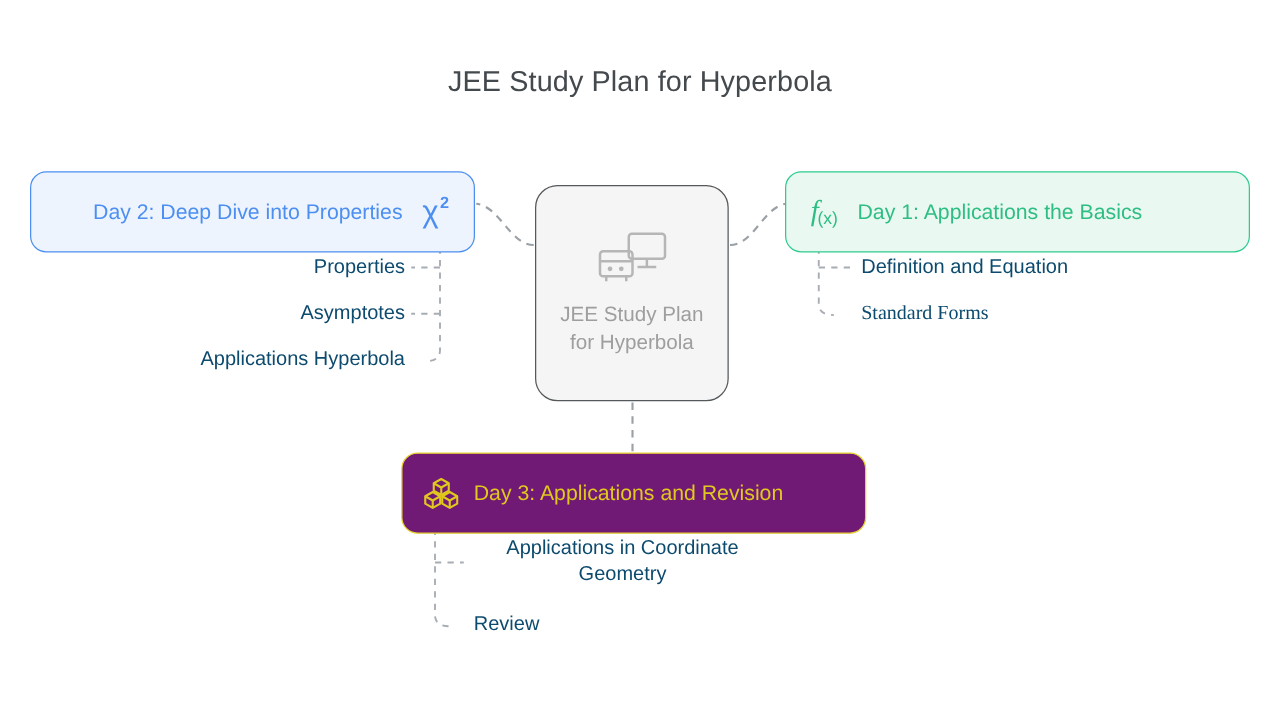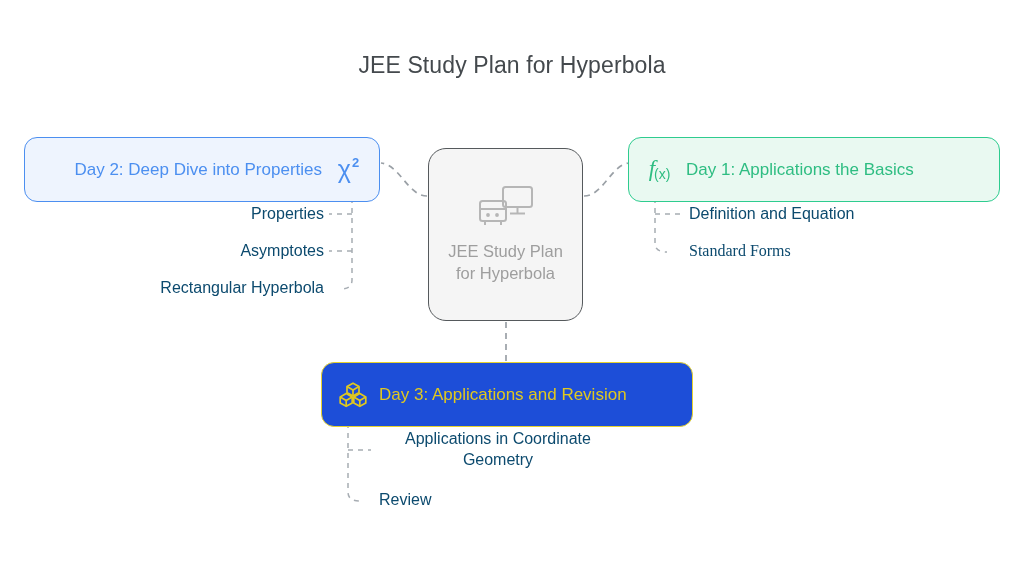--- a/index.html
+++ b/index.html
@@ -133,21 +133,21 @@
     color: #4c8ff0;
     margin-right: 11px;
   }
 
   
   #node-day3 {
     left: 321px;
     top: 362px;
     width: 372px;
     border: 1.8px solid #e6d22f;
-    background: #1d4ed8;
+    background: #701a75;
     justify-content: flex-start;
   }
   #node-day3 .node-label {
     color: #e0c81f;
     margin-left: 11px;
   }
 
   
   .leaf {
     position: absolute;
@@ -289,18 +289,18 @@
       </svg>
     </span>
     <span class="node-label">Day 3: Applications and Revision</span>
   </div>
 
   <div id="leaf-d1-0" class="leaf leaf-right">Definition and Equation</div>
   <div id="leaf-d1-1" class="leaf leaf-right">Standard Forms</div>
 
   <div id="leaf-d2-0" class="leaf leaf-left">Properties</div>
   <div id="leaf-d2-1" class="leaf leaf-left">Asymptotes</div>
-  <div id="leaf-d2-2" class="leaf leaf-left">Rectangular Hyperbola</div>
+  <div id="leaf-d2-2" class="leaf leaf-left">Applications Hyperbola</div>
 
   <div id="leaf-d3-0" class="leaf leaf-center">Applications in Coordinate Geometry</div>
   <div id="leaf-d3-1" class="leaf leaf-right">Review</div>
 
 </div>
 
 </body></html>

